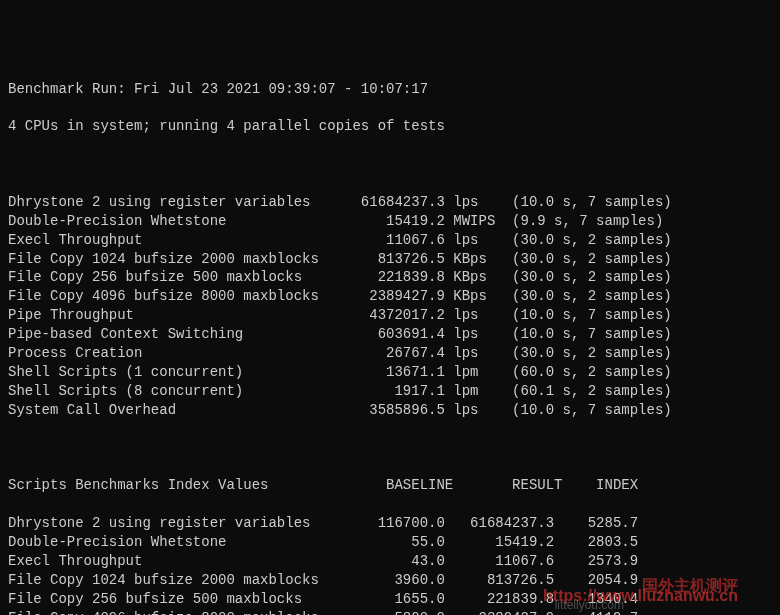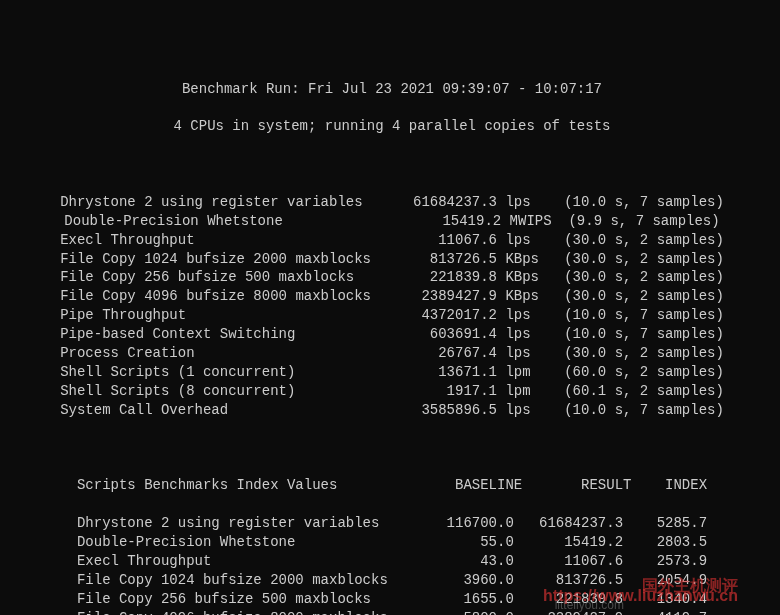--- a/index.html
+++ b/index.html
@@ -15,21 +15,20 @@
       line-height: 1.35;
       padding: 4px 4px 4px 8px;
       width: 780px;
       height: 615px;
       overflow: hidden;
       position: relative;
       white-space: pre;
     }
     .line {
       white-space: pre;
-      text-align: center;
     }
     .watermark {
       position: absolute;
       bottom: 16px;
       right: 42px;
       color: rgba(220, 50, 50, 0.6);
       font-family: Liberation Mono, monospace;
       font-size: 16px;
       font-weight: bold;
       pointer-events: none;

